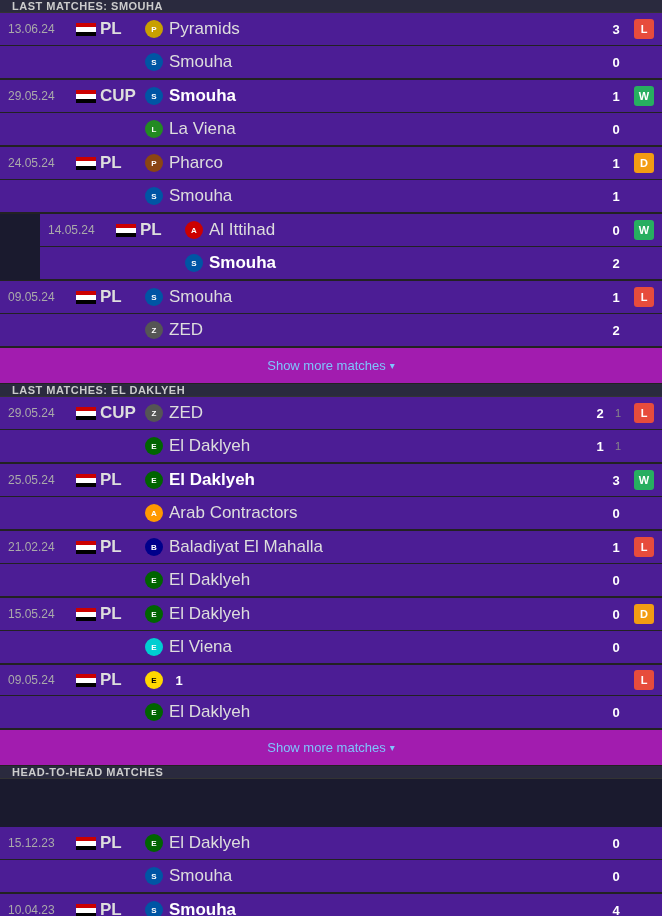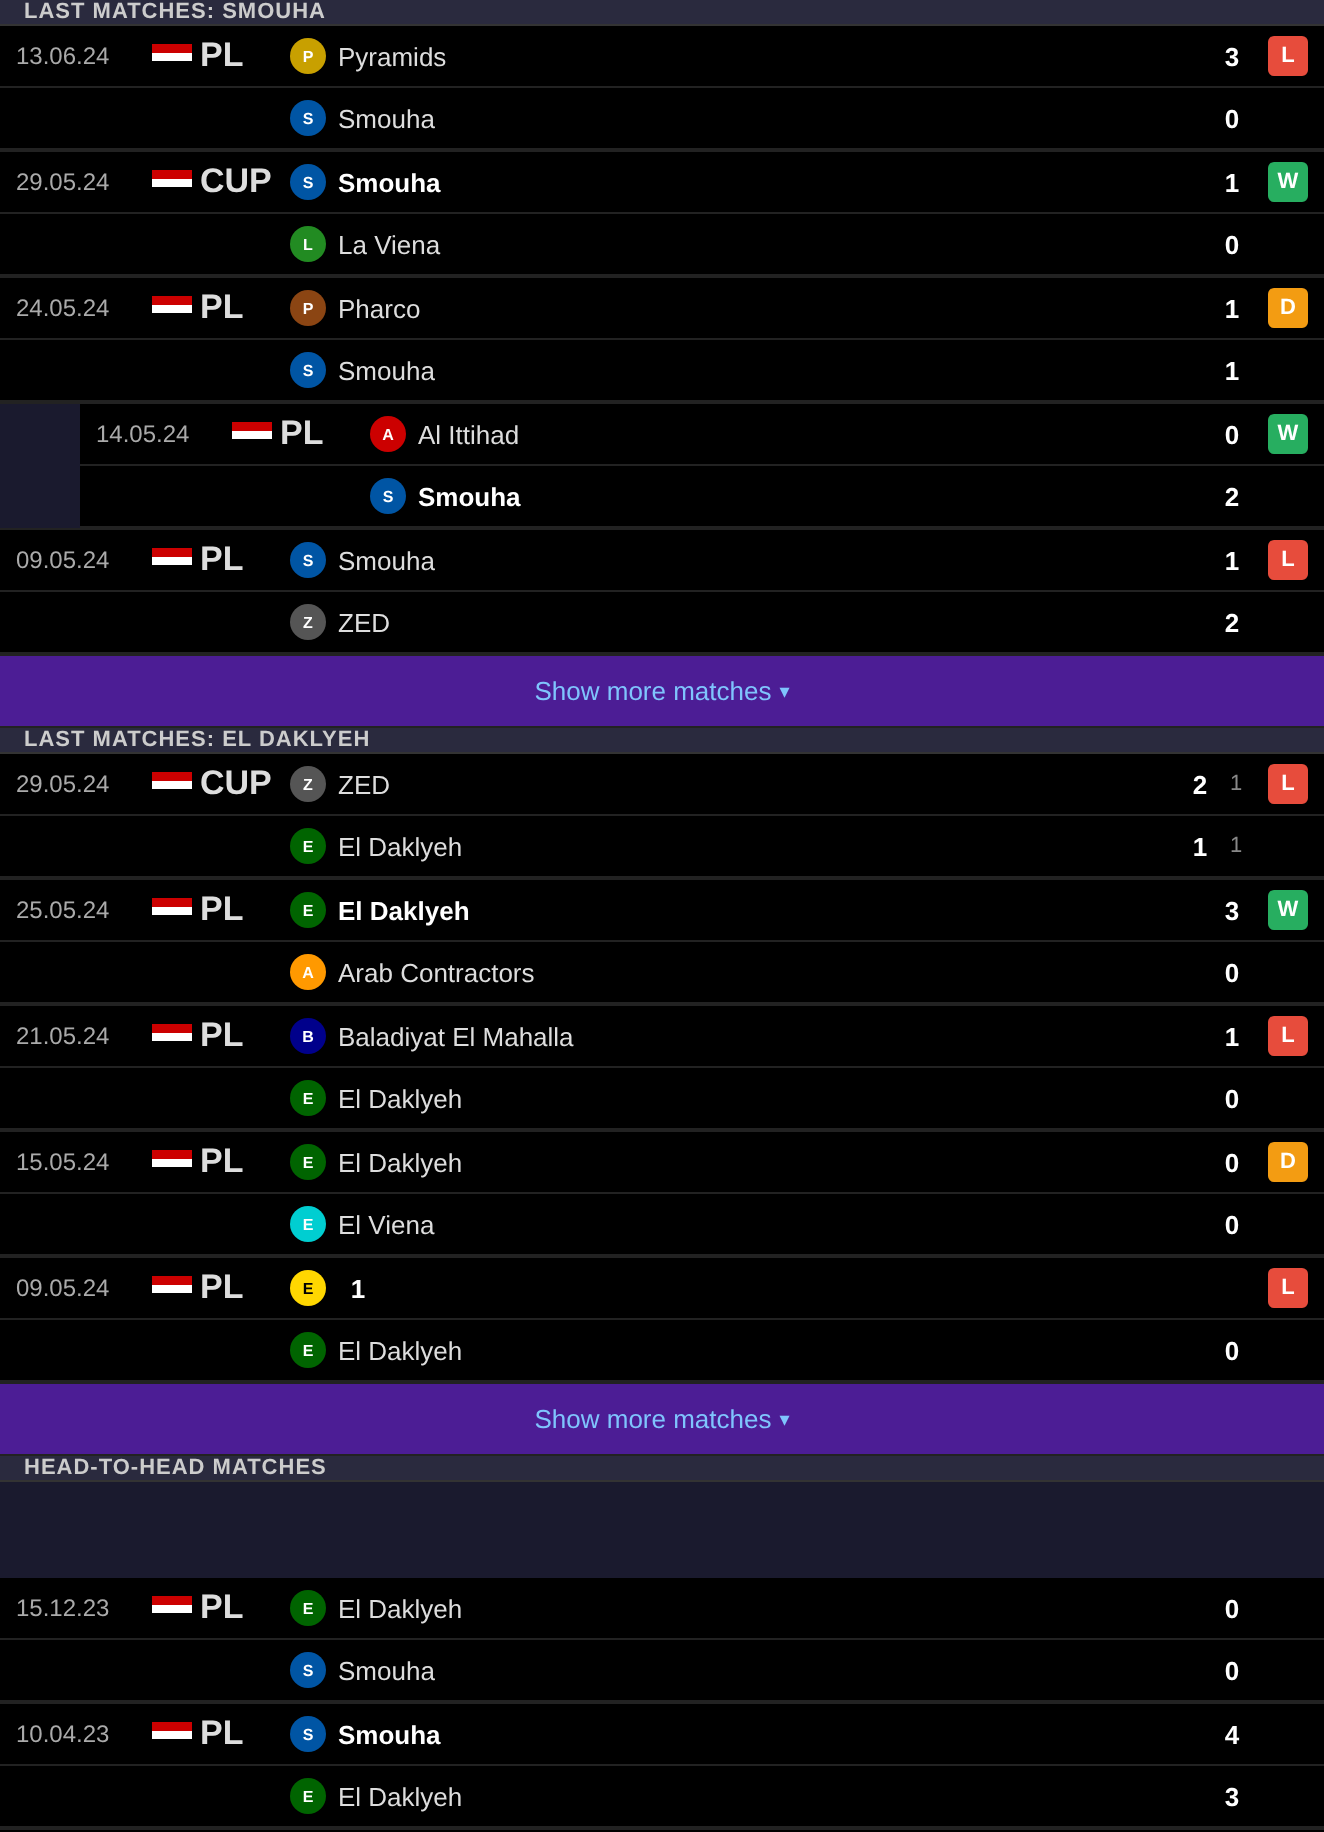--- a/index.html
+++ b/index.html
@@ -17,21 +17,21 @@
       font-weight: bold;
       color: #ccc;
       letter-spacing: 0.5px;
       border-bottom: 1px solid #333;
     }
     .match-row {
       display: flex;
       align-items: center;
       padding: 4px 8px;
       border-bottom: 1px solid #222;
-      background: #000000;
+      background: #4c1d95;
       min-height: 28px;
       position: relative;
     }
     .match-date {
       width: 68px;
       font-size: 12px;
       color: #aaa;
       flex-shrink: 0;
     }
     .competition {
@@ -71,21 +71,21 @@
       margin-right: 6px;
       flex-shrink: 0;
       display: flex;
       align-items: center;
       justify-content: center;
       font-size: 8px;
       font-weight: bold;
     }
     .team-name {
       flex: 1;
-      font-size: 13px;
+      font-size: 17px;
       color: #ddd;
     }
     .team-name.bold {
       font-weight: bold;
       color: #fff;
     }
     .score {
       width: 20px;
       text-align: center;
       font-size: 13px;
@@ -111,21 +111,21 @@
       flex-shrink: 0;
     }
     .result-W { background: #27ae60; }
     .result-L { background: #e74c3c; }
     .result-D { background: #f39c12; }
     .show-more {
       display: flex;
       align-items: center;
       justify-content: center;
       padding: 10px;
-      background: #4c1d95;
+      background: #a21caf;
       color: #7fc4fd;
       font-size: 13px;
       cursor: pointer;
       border-bottom: 1px solid #222;
     }
     .show-more-arrow {
       margin-left: 4px;
       font-size: 10px;
     }
     
@@ -351,21 +351,21 @@
             <div class="team-icon icon-arabcontractors">A</div>
             <span class="team-name">Arab Contractors</span>
             <span class="score">0</span>
           </div>
         </div>
         <div style="width: 28px;"></div>
       </div>
     </div>
     <div style="border-bottom: 1px solid rgb(34, 34, 34);">
       <div class="match-row">
-        <div class="match-date">21.05.24</div>
+        <div class="match-date">21.02.24</div>
         <div class="competition">
           <span class="flag"></span>
           <span class="comp-label">PL</span>
         </div>
         <div class="teams-scores">
           <div class="team-line">
             <div class="team-icon icon-baladiyat">B</div>
             <span class="team-name">Baladiyat El Mahalla</span>
             <span class="score">1</span>
           </div>

